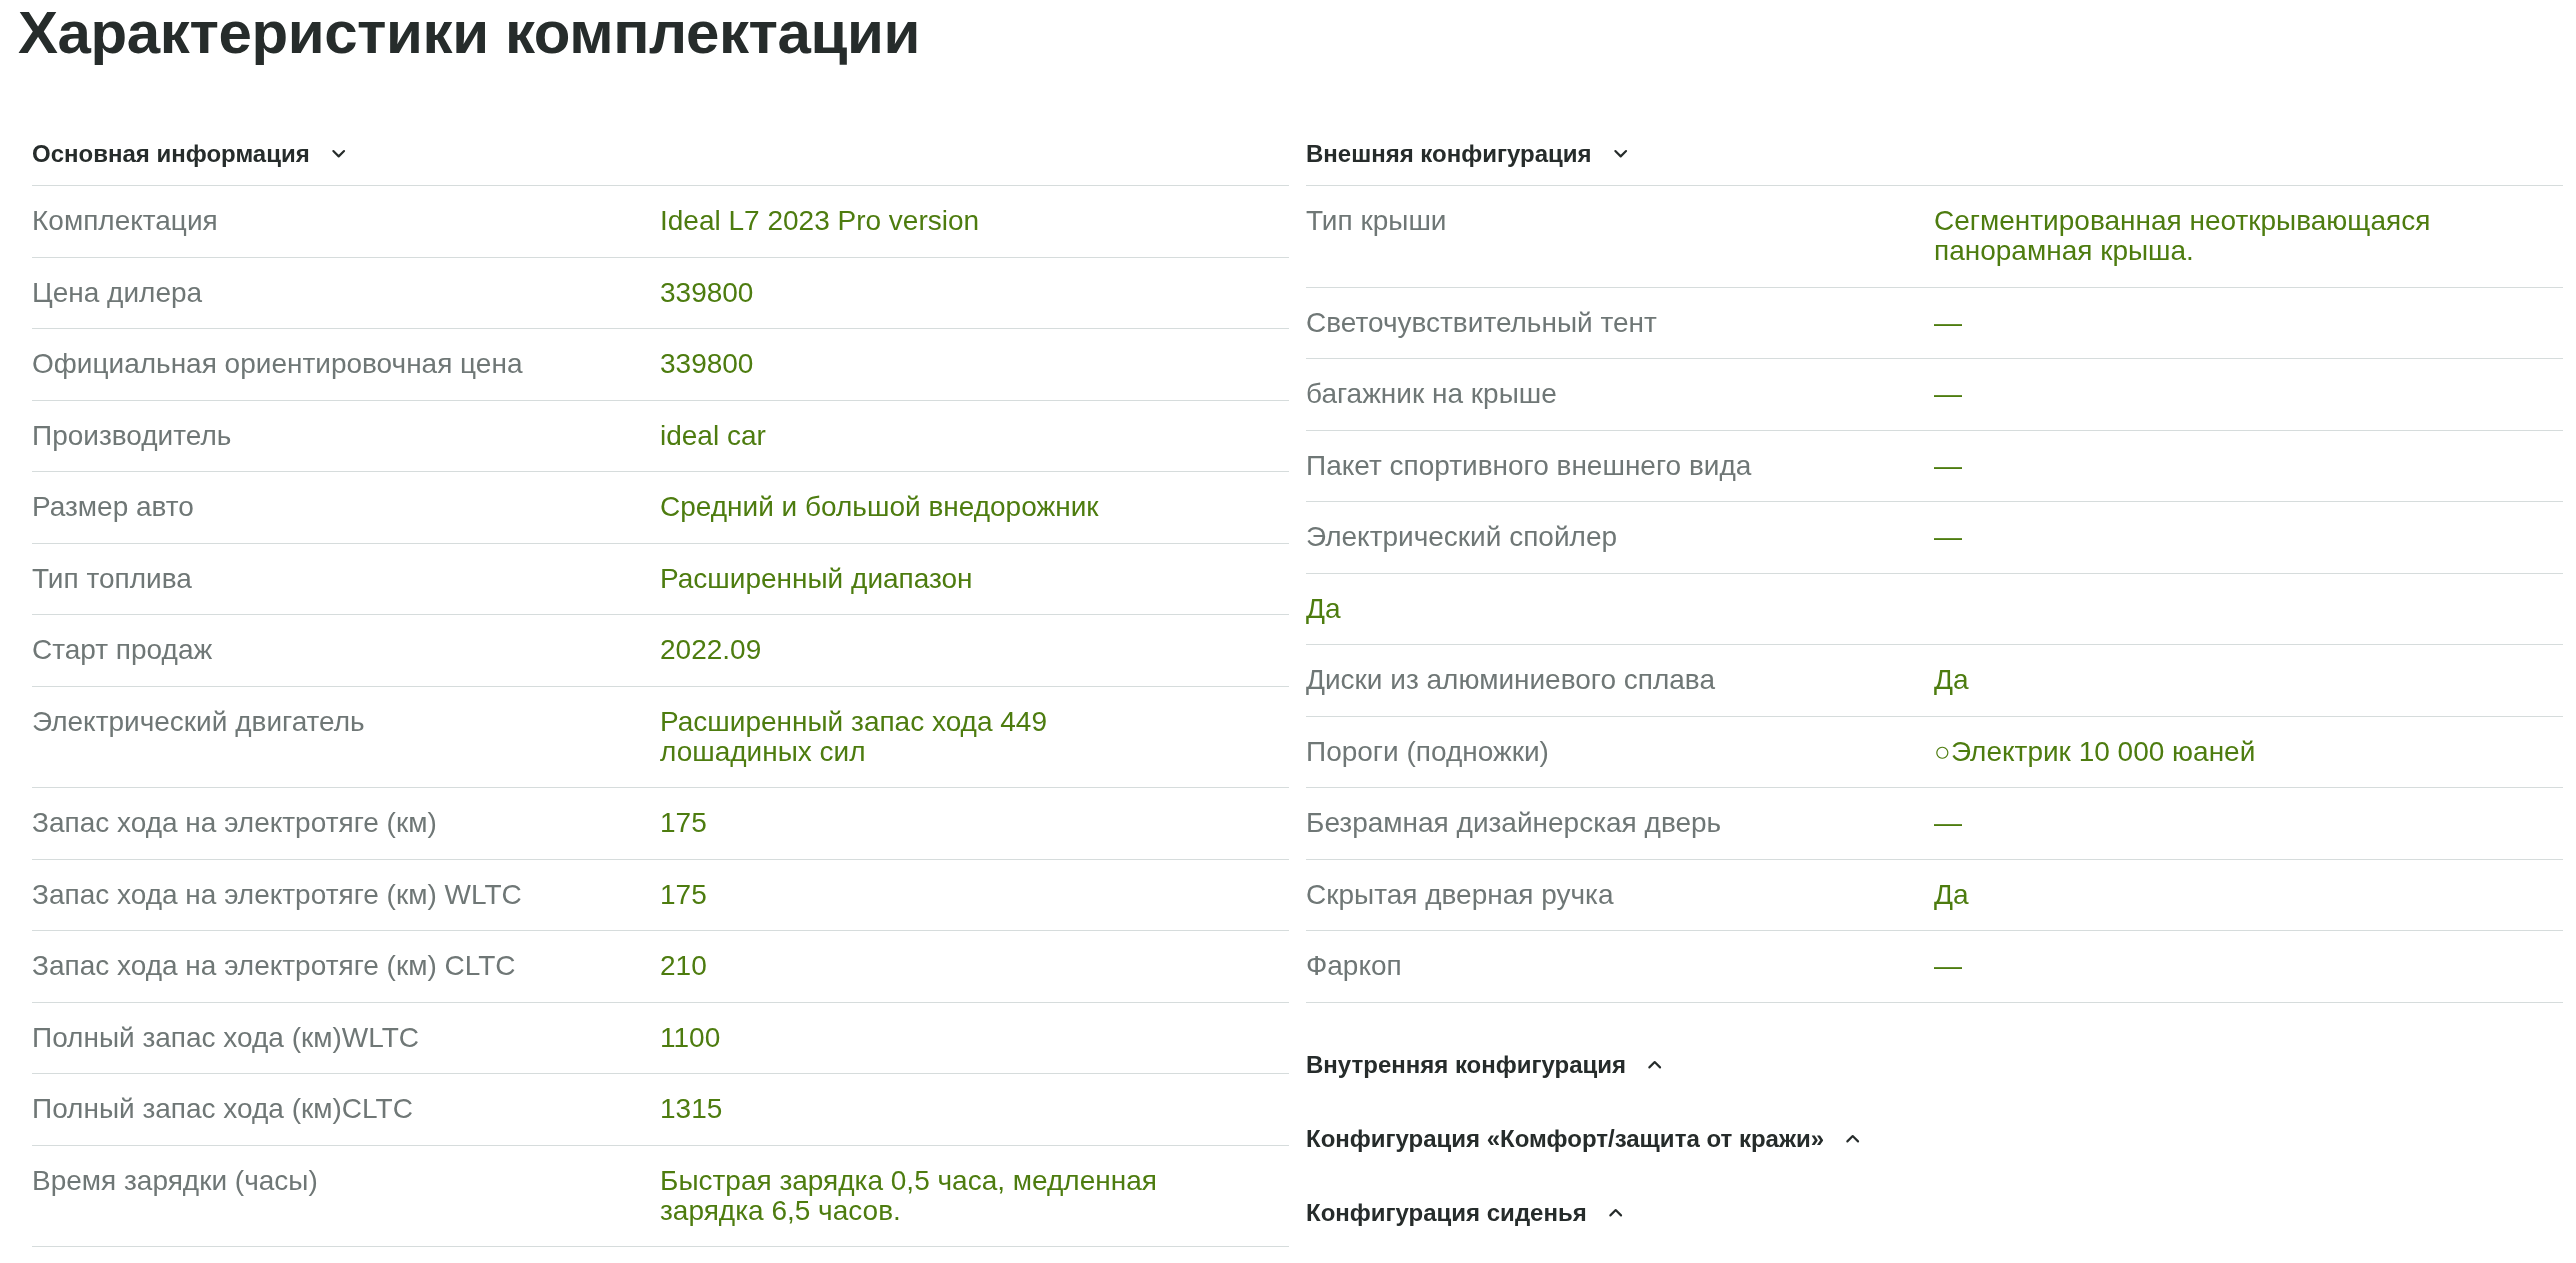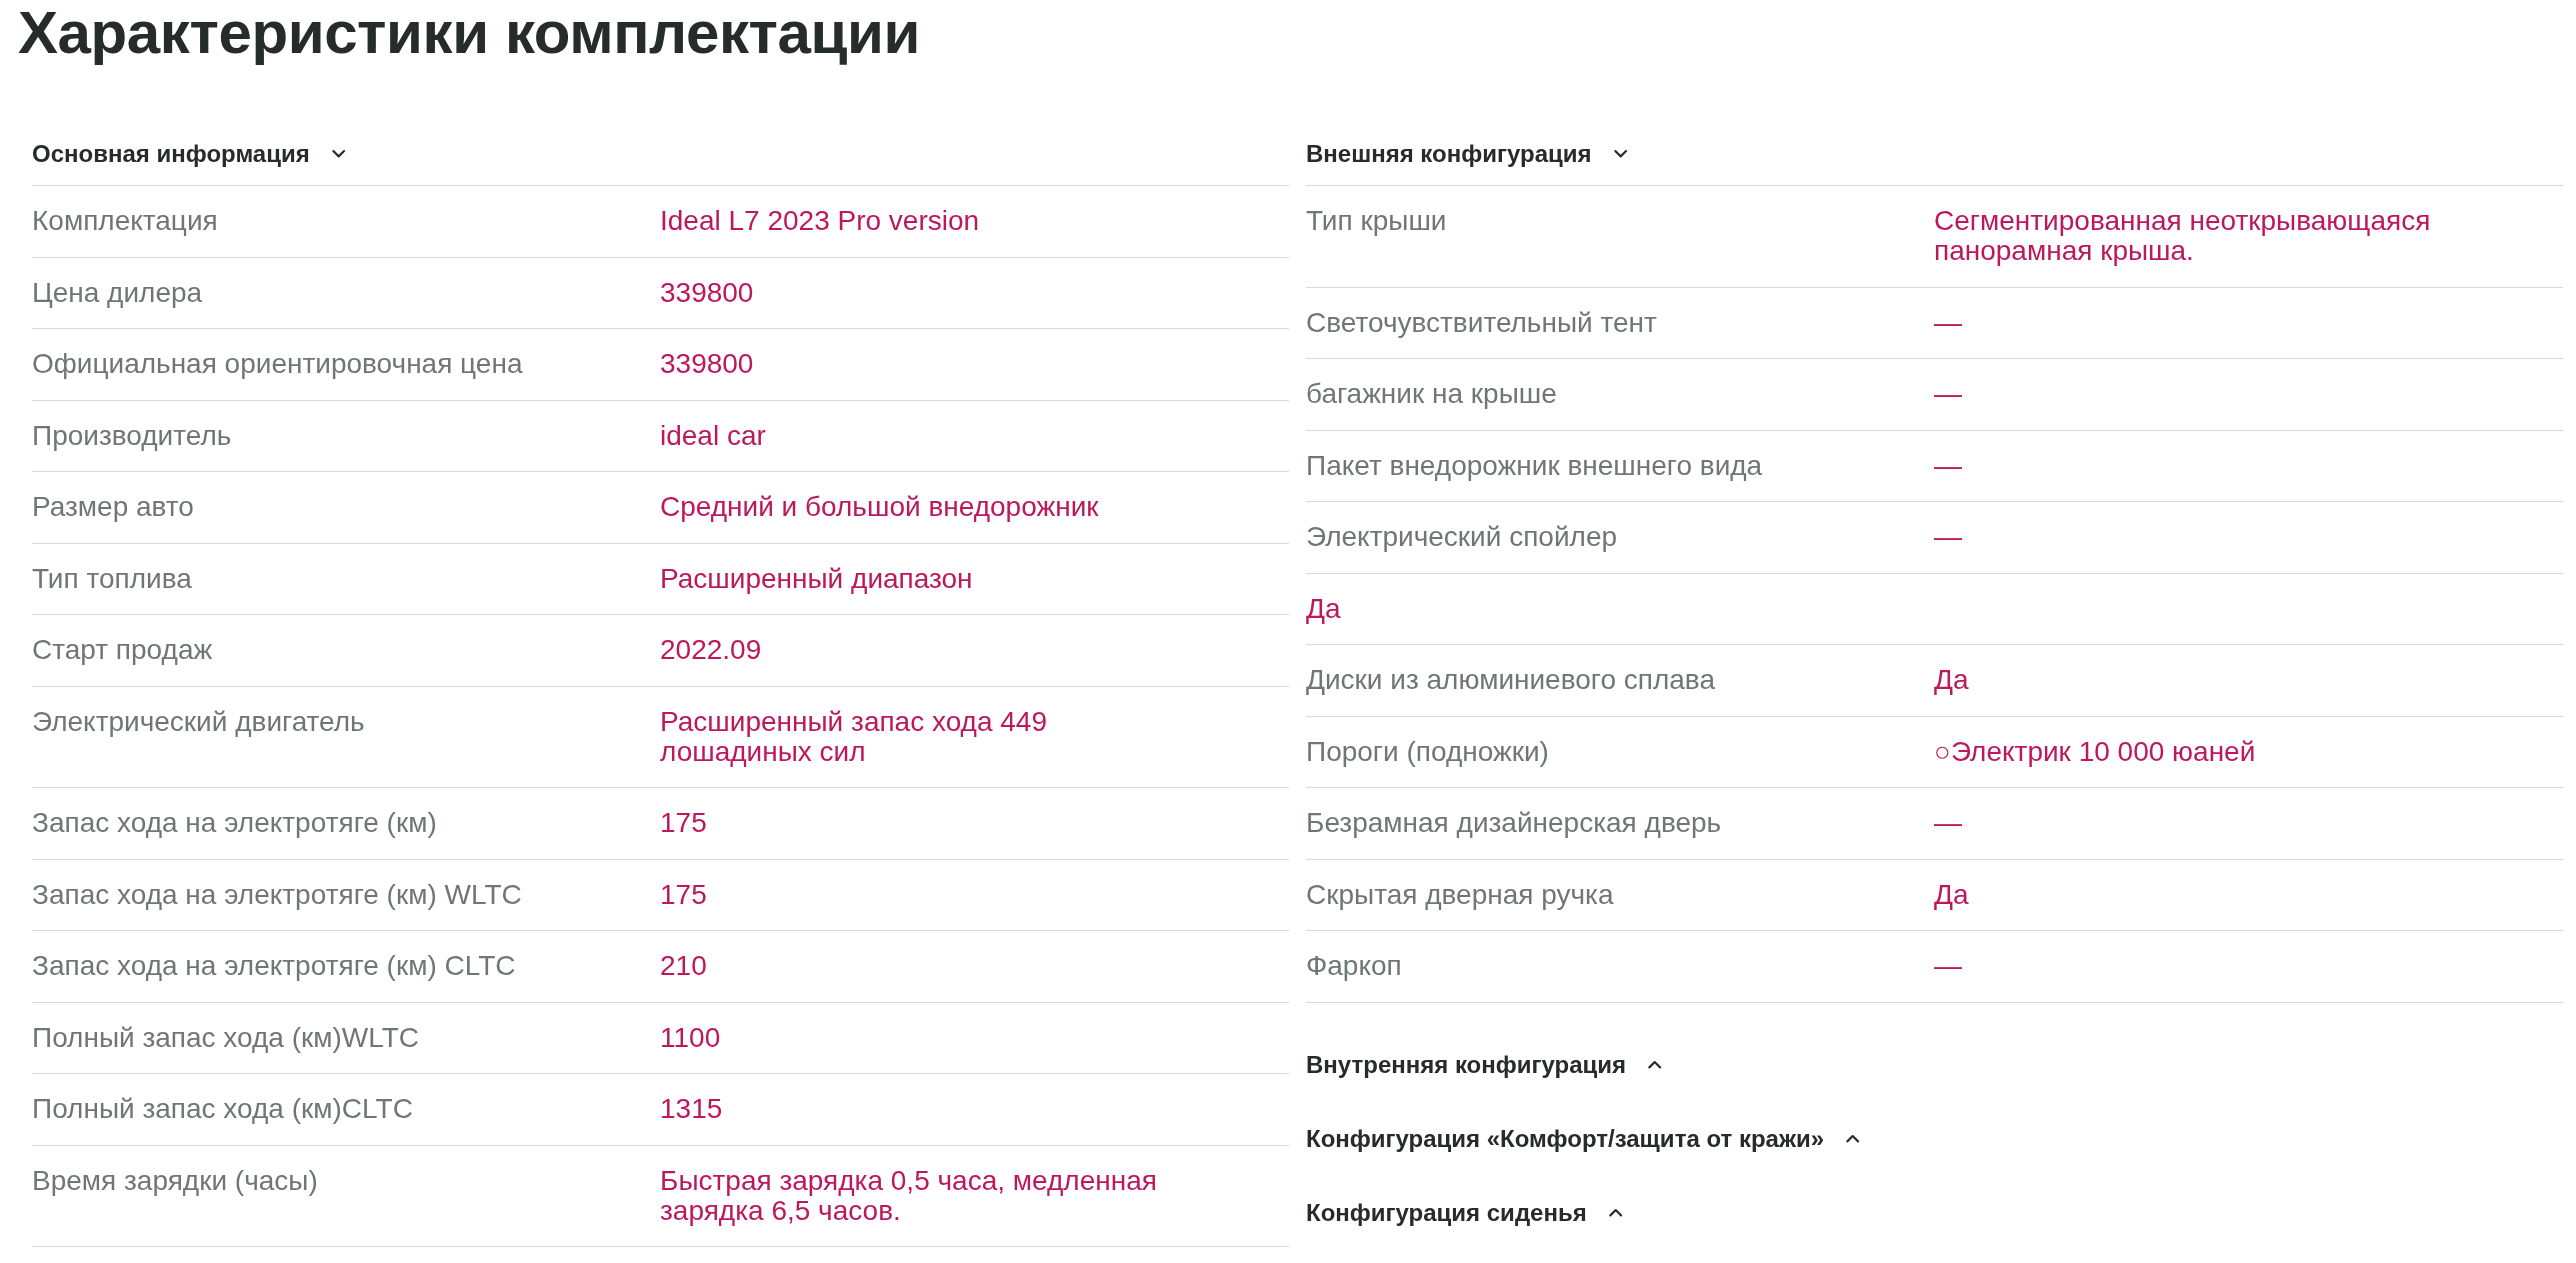--- a/index.html
+++ b/index.html
@@ -27,21 +27,21 @@
   .section-header .chev {
     display: inline-block; margin-left: 18px; width: 21.4px; height: 21.4px;
   }
   .section-header .chev svg { width: 21.4px; height: 21.4px; display: block; }
   .rows { border-top: 1.6px solid #d6dcdc; }
   .row {
     display: flex; border-bottom: 1.6px solid #d6dcdc;
     padding: 20px 0 20.5px 0; font-size: 28px; line-height: 30px;
   }
   .row .label { width: 628px; color: #6f7776; padding-right: 33px; box-sizing: border-box; }
-  .row .value { width: 542px; color: #be185d; }
+  .row .value { width: 542px; color: #4d7c0f; }
   .collapsed-sections { margin-top: 25px; }
   .collapsed-sections .section-header { height: 74px; }
 </style>
 </head>
 <body>
 
 <h1 class="page-title">Характеристики комплектации</h1>
 
 <div class="col left">
   <div class="section-header">
@@ -128,21 +128,21 @@
       </div>
       <div class="row">
         <div class="label">Светочувствительный тент</div>
         <div class="value">—</div>
       </div>
       <div class="row">
         <div class="label">багажник на крыше</div>
         <div class="value">—</div>
       </div>
       <div class="row">
-        <div class="label">Пакет внедорожник внешнего вида</div>
+        <div class="label">Пакет спортивного внешнего вида</div>
         <div class="value">—</div>
       </div>
       <div class="row">
         <div class="label">Электрический спойлер</div>
         <div class="value">—</div>
       </div>
       <div class="row">
         <div class="value">Да</div>
       </div>
       <div class="row">

